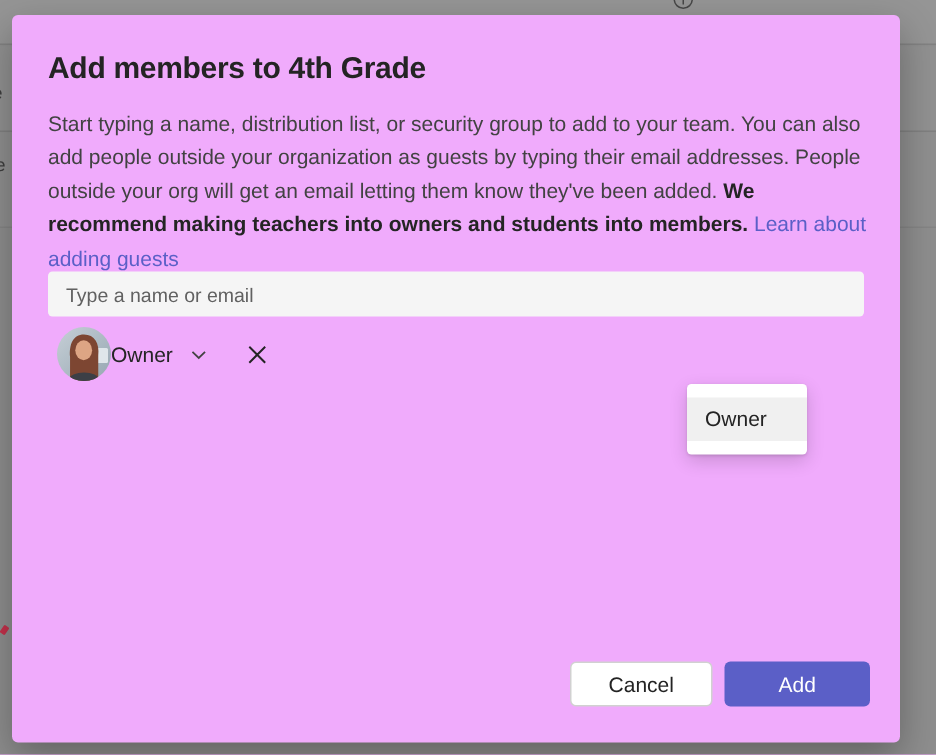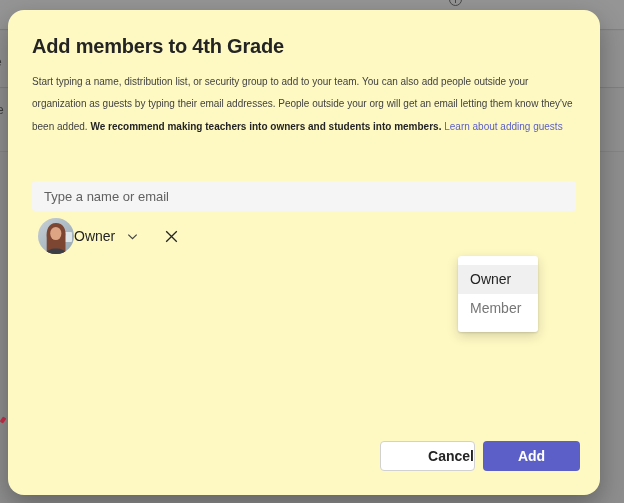--- a/index.html
+++ b/index.html
@@ -30,30 +30,30 @@
     border: 1.5px solid #474747; border-radius: 50%;
   }
   .bg-info::after {
     content: ""; position: absolute; left: 4.5px; top: 5px;
     width: 1.5px; height: 4px; background: #474747;
   }
 
   
   .modal {
     position: absolute; left: 8px; top: 10px; width: 592px; height: 485px;
-    background: #fef9c3; border-radius: 16px;
+    background: #f0abfc; border-radius: 4px;
     box-shadow: 0 10px 26px rgba(0,0,0,0.30);
   }
   .title {
     position: absolute; left: 24px; top: 25px;
     font-size: 20px; font-weight: 700; color: #242424; letter-spacing: -0.2px;
   }
   .desc {
     position: absolute; left: 24px; top: 61px; width: 547px;
-    font-size: 10px; line-height: 22.4px; color: #424242;
+    font-size: 14px; line-height: 22.4px; color: #424242;
   }
   .desc strong { color: #242424; }
   .desc a { color: #5b5fc7; text-decoration: none; cursor: pointer; }
 
   .search {
     position: absolute; left: 24px; top: 171px; width: 544px; height: 30px;
     background: #f5f5f5; border: none; border-radius: 3px;
     padding: 0 12px; font-size: 13px; color: #242424;
     font-family: "Liberation Sans", sans-serif; outline: none;
   }
@@ -97,25 +97,25 @@
   .footer {
     position: absolute; right: 20px; bottom: 24px;
     display: flex; gap: 8px; align-items: center;
   }
   .btn {
     height: 30px; border-radius: 4px; font-size: 14px; cursor: pointer;
     font-family: "Liberation Sans", sans-serif;
   }
   .btn-cancel {
     width: 95px; background: #ffffff; border: 1px solid #d1d1d1;
-    color: #242424; font-weight: 700; text-align: right;
+    color: #242424; font-weight: 400;
   }
   .btn-add {
     width: 97px; background: #5b5fc7; border: none;
-    color: #ffffff; font-weight: 700;
+    color: #ffffff; font-weight: 400;
   }
 </style>
 </head>
 <body>
 
 <div>
   <div class="bg-band band1"></div>
   <div class="bg-band band2"></div>
   <div class="bg-band band3"></div>
   <span class="bg-frag frag1">e</span>
@@ -164,21 +164,20 @@
       <span>
         <svg width="15" height="15" viewBox="0 0 15 15" fill="none">
           <path d="M2.2 2.2 L12.8 12.8 M12.8 2.2 L2.2 12.8" stroke="#242424" stroke-width="1.3"></path>
         </svg>
       </span>
     </button>
   </div>
 
   <div class="menu">
     <div class="opt selected">Owner</div>
-    <div class="opt">Member</div>
   </div>
 
   <div class="footer">
     <button class="btn btn-cancel">Cancel</button>
     <button class="btn btn-add">Add</button>
   </div>
 
 </div>
 
 </body></html>

